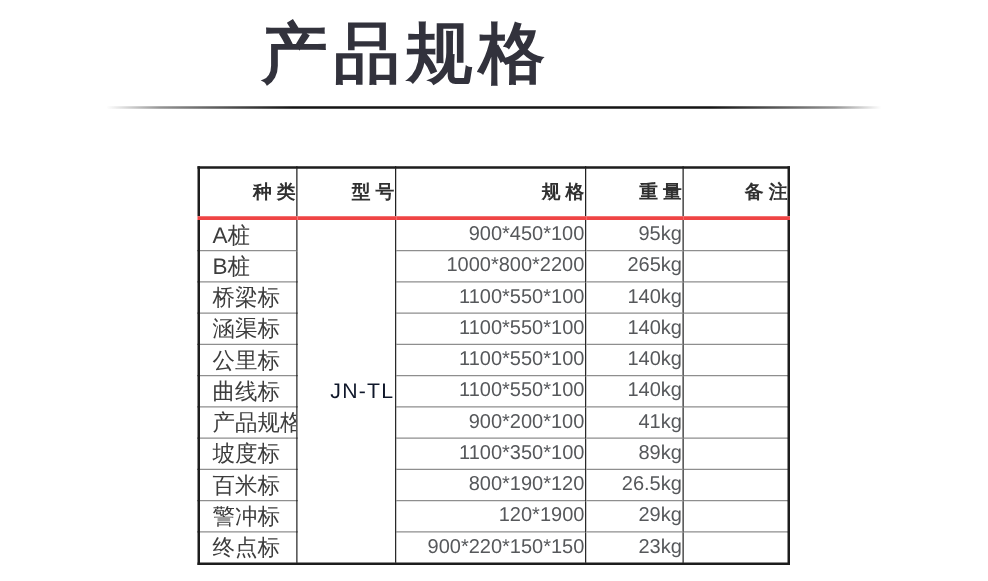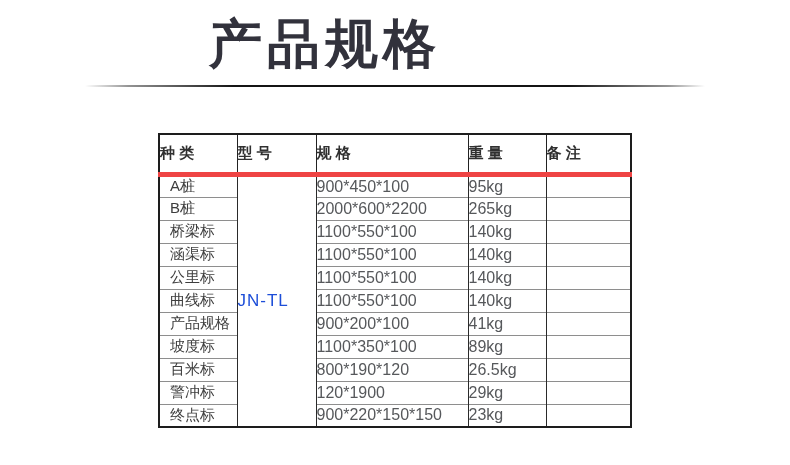--- a/index.html
+++ b/index.html
@@ -48,49 +48,49 @@
     width: 472px;
     border-collapse: collapse;
     table-layout: fixed;
     border: 2px solid #1d1d1d;
   }
   .spec-table th {
     height: 40px;
     font-size: 15px;
     font-weight: 700;
     color: #303030;
-    text-align: left;
+    text-align: right;
     border-left: 1px solid #222222;
     border-right: 1px solid #222222;
-    border-bottom: 5px solid #ef4444;
+    border-bottom: 3px solid #ef4444;
     background: #ffffff;
   }
   .spec-table td {
     height: 23px;
     font-size: 16px;
     color: #56585b;
-    text-align: left;
+    text-align: right;
     border-left: 1px solid #2a2a2a;
     border-right: 1px solid #2a2a2a;
     border-top: 1px solid #8e8e8e;
     background: #ffffff;
     overflow: hidden;
     white-space: nowrap;
   }
   .spec-table tbody tr:first-child td { border-top: 1px solid #1d1d1d; }
   .spec-table td.type {
     text-align: left;
     padding-left: 10px;
-    font-size: 15px;
+    font-size: 18px;
     color: #3d3d3d;
   }
   .spec-table td.model {
     font-size: 17px;
     letter-spacing: 1px;
-    color: #1d4ed8;
+    color: #0f172a;
     vertical-align: middle;
   }
 </style>
 </head>
 <body>
 
 <div class="header">
   <div class="page-title">产品规格</div>
   <div class="title-divider"></div>
 </div>
@@ -115,21 +115,21 @@
   <tbody>
     <tr>
       <td class="type">A桩</td>
       <td class="model" rowspan="11">JN-TL</td>
       <td class="spec">900*450*100</td>
       <td class="weight">95kg</td>
       <td class="note"></td>
     </tr>
     <tr>
       <td class="type">B桩</td>
-      <td class="spec">2000*600*2200</td>
+      <td class="spec">1000*800*2200</td>
       <td class="weight">265kg</td>
       <td class="note"></td>
     </tr>
     <tr>
       <td class="type">桥梁标</td>
       <td class="spec">1100*550*100</td>
       <td class="weight">140kg</td>
       <td class="note"></td>
     </tr>
     <tr>

